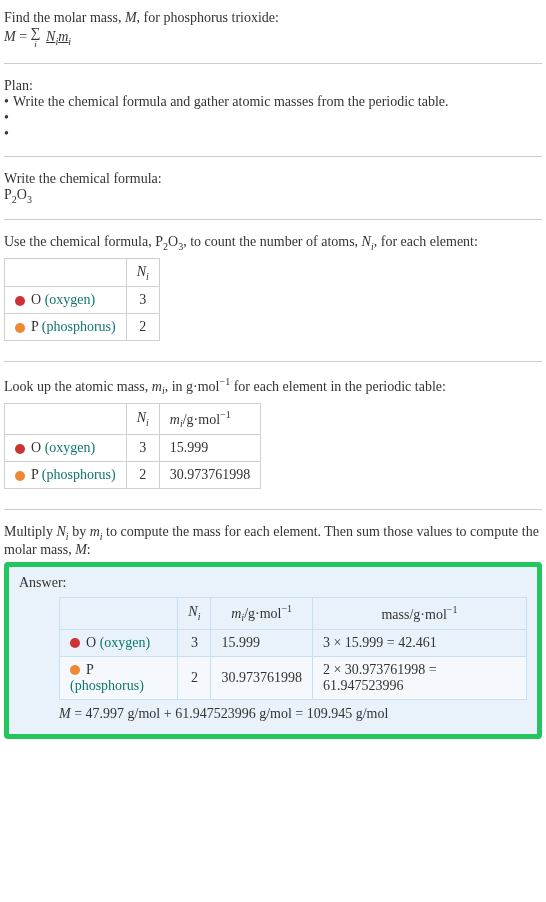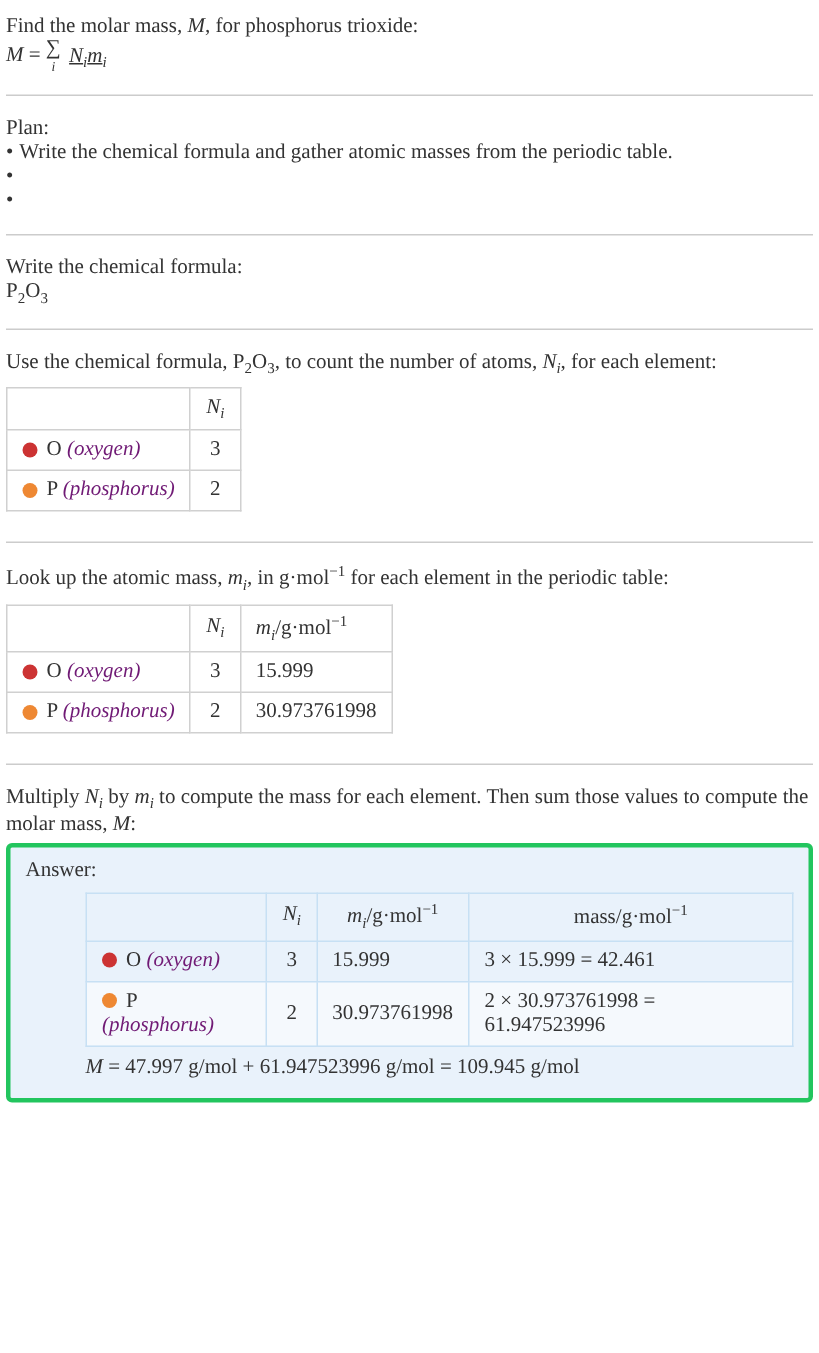--- a/index.html
+++ b/index.html
@@ -49,25 +49,25 @@
     .dot {
       display: inline-block;
       width: 10px;
       height: 10px;
       border-radius: 50%;
       margin-right: 6px;
       vertical-align: middle;
     }
     .dot.red { background: #cc3333; }
     .dot.orange { background: #ee8833; }
-    .gray-text { color: #701a75; font-style: italic; }
+    .gray-text { color: #0f766e; }
     .num-cell { text-align: center; }
     .answer-box {
       background: #e9f2fb;
-      border: 3px solid #22c55e;
+      border: 5px solid #22c55e;
       border-radius: 4px;
       padding: 8px 10px 12px 10px;
       margin-top: 4px;
     }
     .answer-label {
       margin-bottom: 6px;
     }
     .answer-inner {
       margin-left: 40px;
     }

